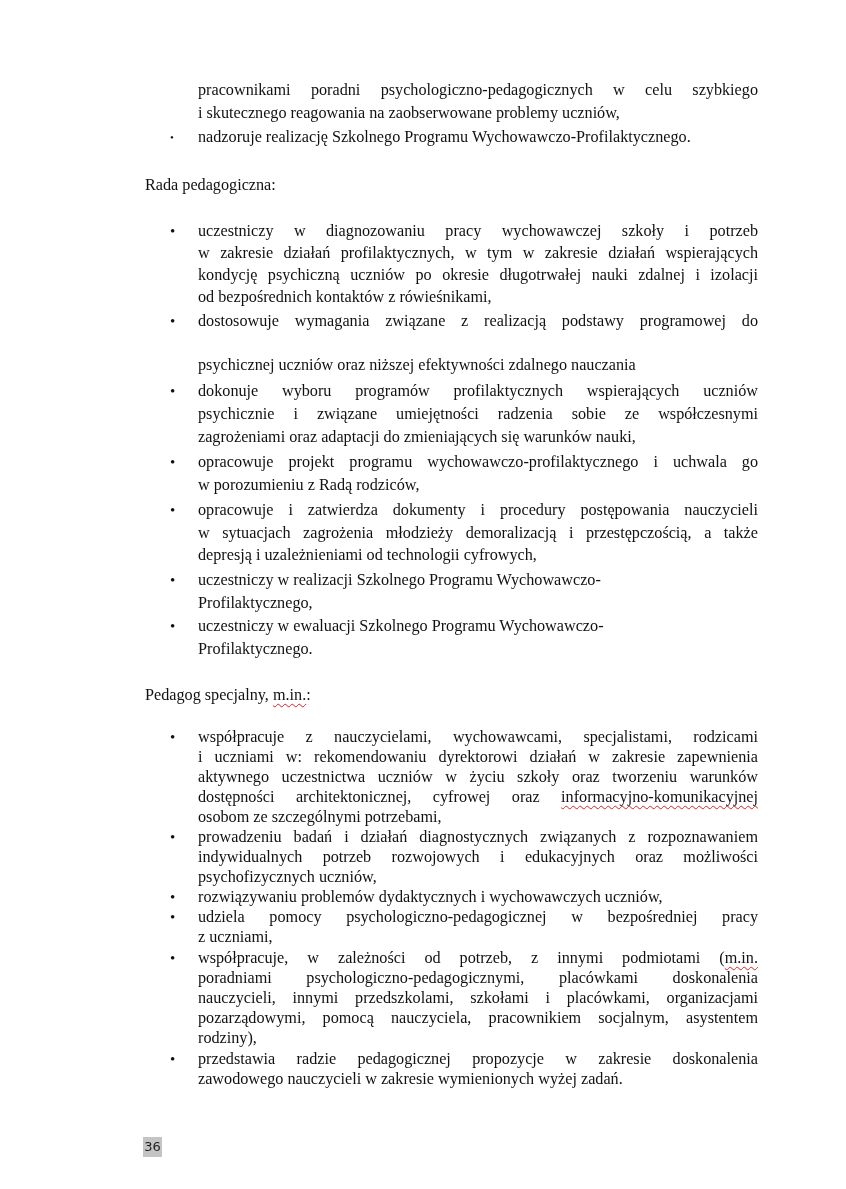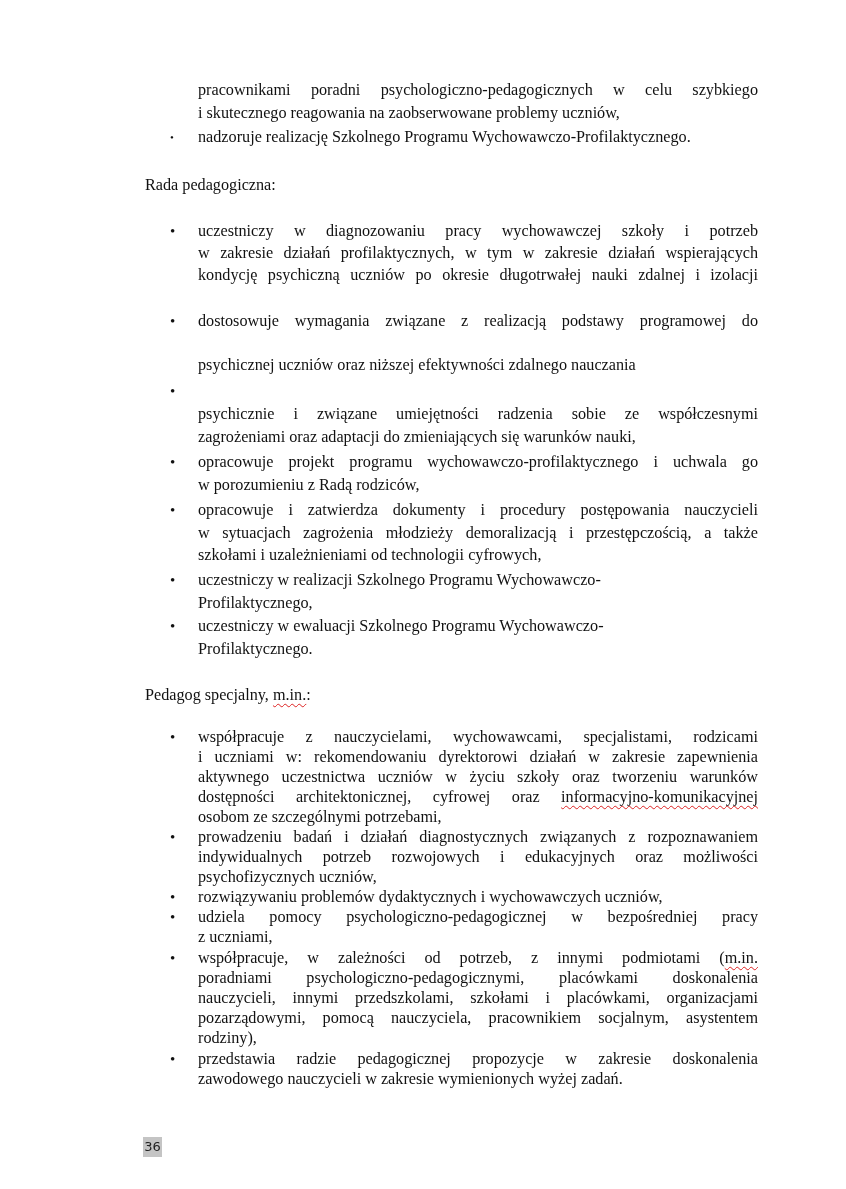--- a/index.html
+++ b/index.html
@@ -25,37 +25,39 @@
   <div class="line body-x" style="top:103px">i skutecznego reagowania na zaobserwowane problemy uczniów,</div>
   <span class="bullet small" style="top:127px">•</span>
   <div class="line body-x" style="top:127px">nadzoruje realizację Szkolnego Programu Wychowawczo-Profilaktycznego.</div>
 
   <div class="heading" style="top:175px">Rada pedagogiczna:</div>
 
   <span class="bullet" style="top:221px">•</span>
   <div class="line body-x just" style="top:221px">uczestniczy w diagnozowaniu pracy wychowawczej szkoły i potrzeb</div>
   <div class="line body-x just" style="top:243px">w zakresie działań profilaktycznych, w tym w zakresie działań wspierających</div>
   <div class="line body-x just" style="top:265px">kondycję psychiczną uczniów po okresie długotrwałej nauki zdalnej i izolacji</div>
+  <div class="line body-x" style="top:287px">od bezpośrednich kontaktów z rówieśnikami,</div>
 
   <span class="bullet" style="top:311px">•</span>
   <div class="line body-x just" style="top:311px">dostosowuje wymagania związane z realizacją podstawy programowej do</div>
   <div class="line body-x" style="top:355px">psychicznej uczniów oraz niższej efektywności zdalnego nauczania</div>
 
   <span class="bullet" style="top:381px">•</span>
+  <div class="line body-x just" style="top:381px">dokonuje wyboru programów profilaktycznych wspierających uczniów</div>
   <div class="line body-x just" style="top:404px">psychicznie i związane umiejętności radzenia sobie ze współczesnymi</div>
   <div class="line body-x" style="top:427px">zagrożeniami oraz adaptacji do zmieniających się warunków nauki,</div>
 
   <span class="bullet" style="top:452px">•</span>
   <div class="line body-x just" style="top:452px">opracowuje projekt programu wychowawczo-profilaktycznego i uchwala go</div>
   <div class="line body-x" style="top:475px">w porozumieniu z Radą rodziców,</div>
 
   <span class="bullet" style="top:500px">•</span>
   <div class="line body-x just" style="top:500px">opracowuje i zatwierdza dokumenty i procedury postępowania nauczycieli</div>
   <div class="line body-x just" style="top:523px">w sytuacjach zagrożenia młodzieży demoralizacją i przestępczością, a także</div>
-  <div class="line body-x" style="top:545px">szkołami i uzależnieniami od technologii cyfrowych,</div>
+  <div class="line body-x" style="top:545px">depresją i uzależnieniami od technologii cyfrowych,</div>
 
   <span class="bullet" style="top:570px">•</span>
   <div class="line body-x" style="top:570px">uczestniczy w realizacji Szkolnego Programu Wychowawczo-</div>
   <div class="line body-x" style="top:593px">Profilaktycznego,</div>
 
   <span class="bullet" style="top:616px">•</span>
   <div class="line body-x" style="top:639px">Profilaktycznego.</div>
   <div class="line body-x" style="top:616px">uczestniczy w ewaluacji Szkolnego Programu Wychowawczo-</div>
 
   <div class="heading" style="top:685px"><span>Pedagog specjalny, </span><span class="squiggle">m.in.</span><span>:</span></div>

